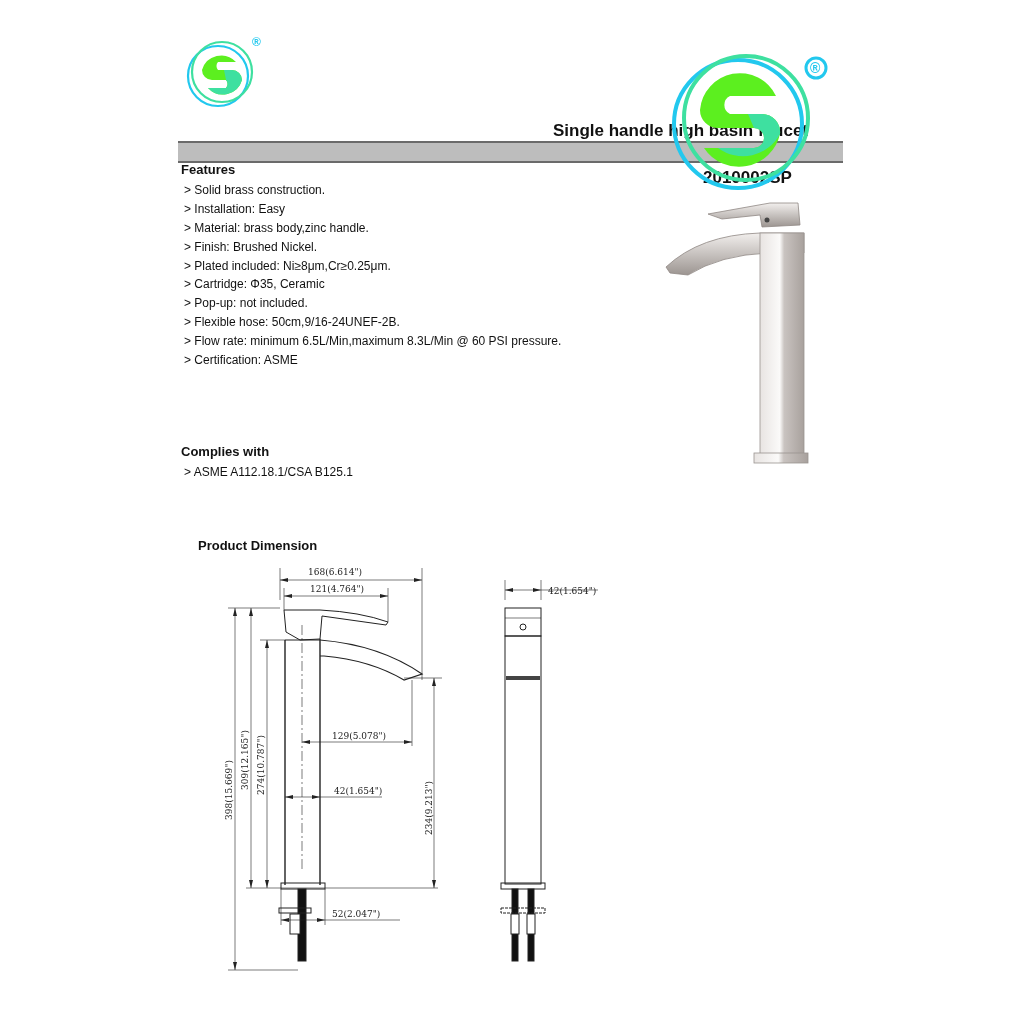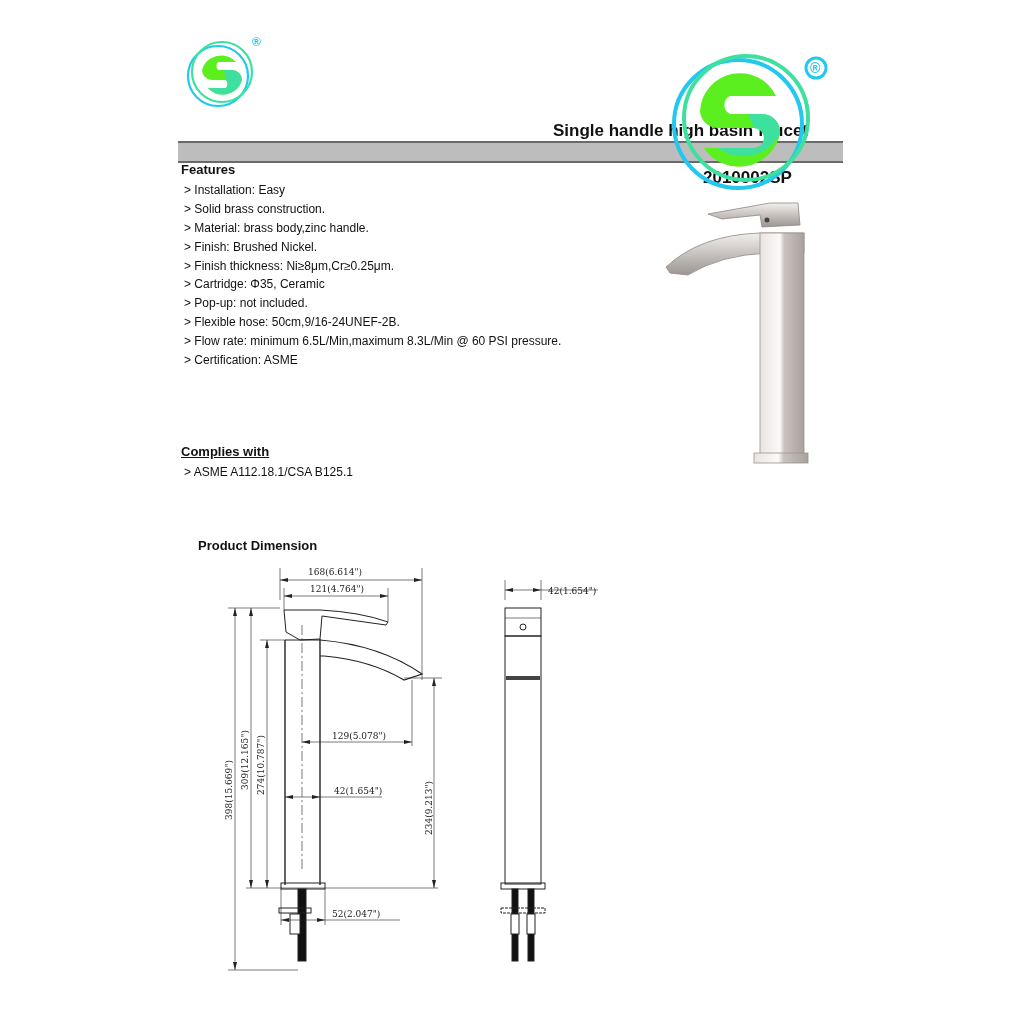--- a/index.html
+++ b/index.html
@@ -47,25 +47,25 @@
     <circle cx="78" cy="66" r="62" fill="none" stroke="#3ee0a0" stroke-width="4"></circle>
     <path d="M108 44 A40 40 0 0 0 32 58 A18 18 0 0 0 50 76 L86 76 A10 10 0 0 1 86 96 L36 96 A42 42 0 0 0 112 82 A18 18 0 0 0 94 62 L62 62 A10 10 0 0 1 62 44 Z" fill="#5cef1f"></path>
     <path d="M86 76 A10 10 0 0 1 86 96 L50 96 A42 42 0 0 0 112 82 A18 18 0 0 0 94 62 L80 62 Z" fill="#3ee0a0"></path>
     <circle cx="148" cy="16" r="10" fill="none" stroke="#22c8ee" stroke-width="3"></circle>
     <text x="142" y="21" font-size="14" font-weight="bold" fill="#22c8ee" font-family="Liberation Sans, sans-serif">®</text>
   </svg>
 </div>
 
 <div class="abs h2" style="top:162px;">Features</div>
 <ul class="abs features">
+  <li>Solid brass construction.</li>
   <li>Installation: Easy</li>
-  <li>Solid brass construction.</li>
   <li>Material: brass body,zinc handle.</li>
   <li>Finish: Brushed Nickel.</li>
-  <li>Finish thickness: Ni≥8μm,Cr≥0.25μm.</li>
+  <li>Plated included: Ni≥8μm,Cr≥0.25μm.</li>
   <li>Cartridge: Φ35, Ceramic</li>
   <li>Pop-up: not included.</li>
   <li>Flexible hose: 50cm,9/16-24UNEF-2B.</li>
   <li>Flow rate: minimum 6.5L/Min,maximum 8.3L/Min @ 60 PSI pressure.</li>
   <li>Certification: ASME</li>
 </ul>
 
 <div class="abs photo">
   <svg width="160" height="280" viewBox="0 0 160 280">
     <defs>
@@ -85,21 +85,21 @@
     <circle cx="107" cy="25" r="2.5" fill="#444"></circle>
 
     <path d="M6 72 Q40 40 100 38 L144 38 L144 58 L108 58 Q60 60 28 80 L10 78 Z" fill="url(#metal2)" stroke="#8f8884" stroke-width="0.8"></path>
 
     <rect x="100" y="38" width="44" height="222" fill="url(#metal)" stroke="#9a9390" stroke-width="0.8"></rect>
 
     <rect x="94" y="258" width="54" height="10" fill="url(#metal)" stroke="#9a9390" stroke-width="0.8"></rect>
   </svg>
 </div>
 
-<div class="abs h2" style="top:444px;text-decoration:underline;">Complies with</div>
+<div class="abs h2" style="top:444px;">Complies with</div>
 <ul class="abs complies">
   <li>ASME A112.18.1/CSA B125.1</li>
 </ul>
 
 <div class="abs h2" style="top:538px;margin-left:17px;">Product Dimension</div>
 
 <div class="abs drawing">
   <svg width="400" height="430" viewBox="0 0 400 430" fill="none" stroke="#222" stroke-width="1">
 
     <line x1="60" y1="8" x2="60" y2="40" stroke-width="0.6"></line>

